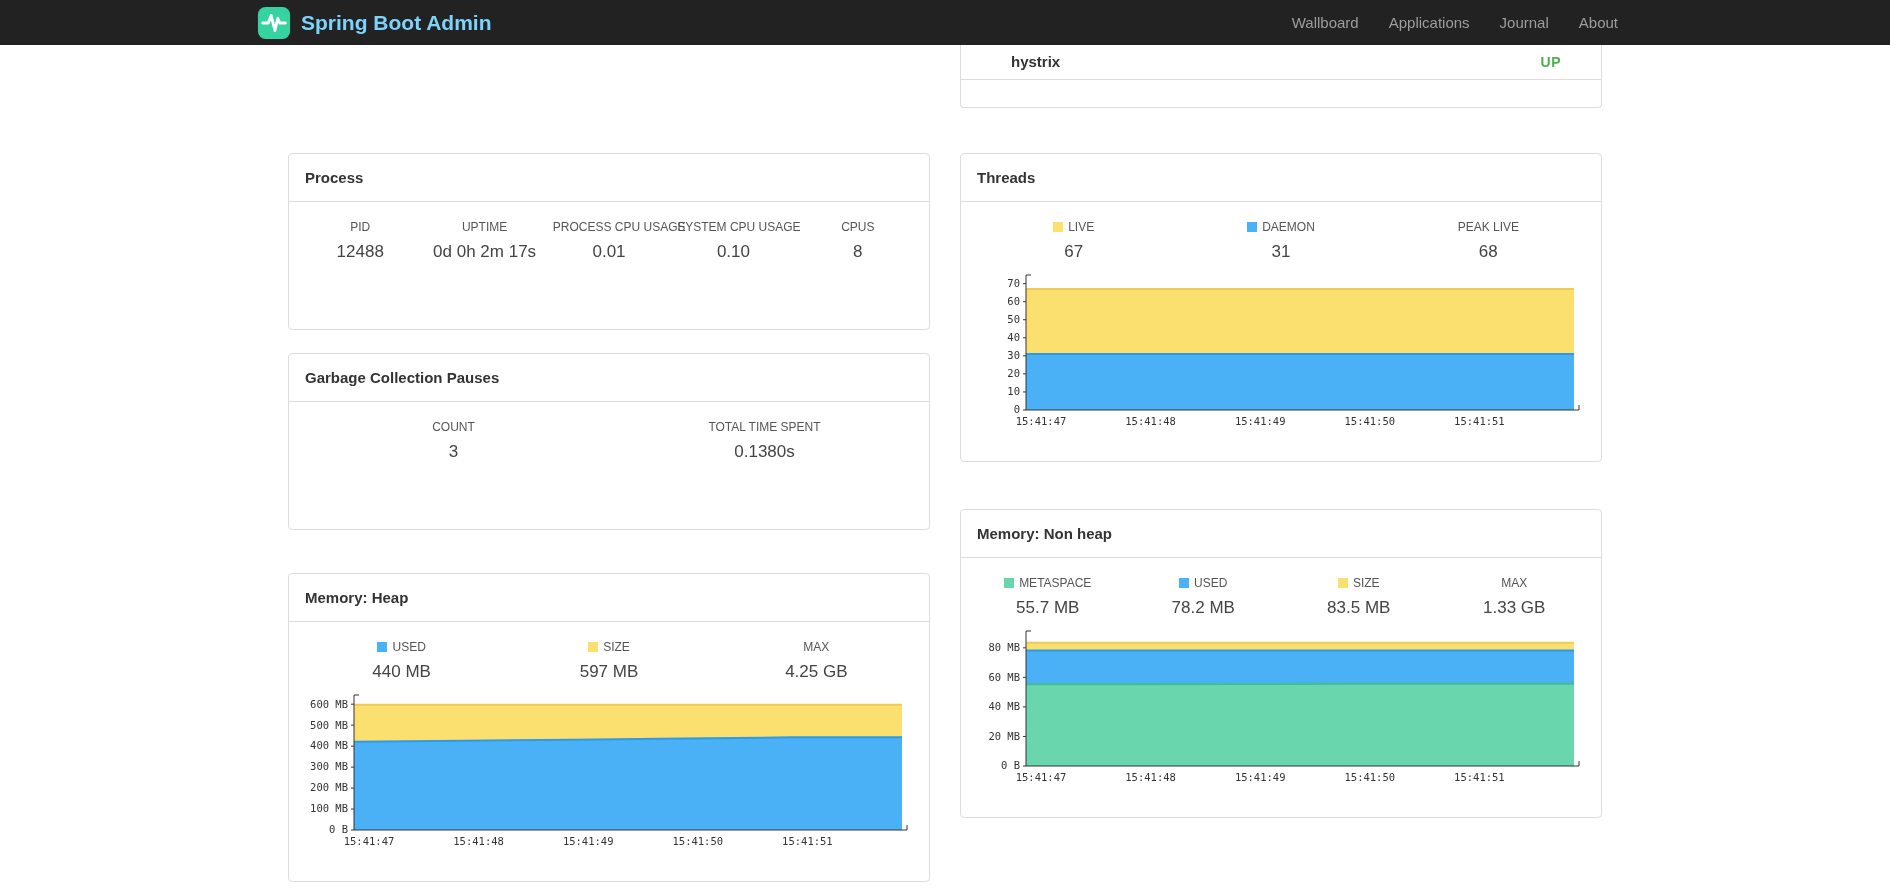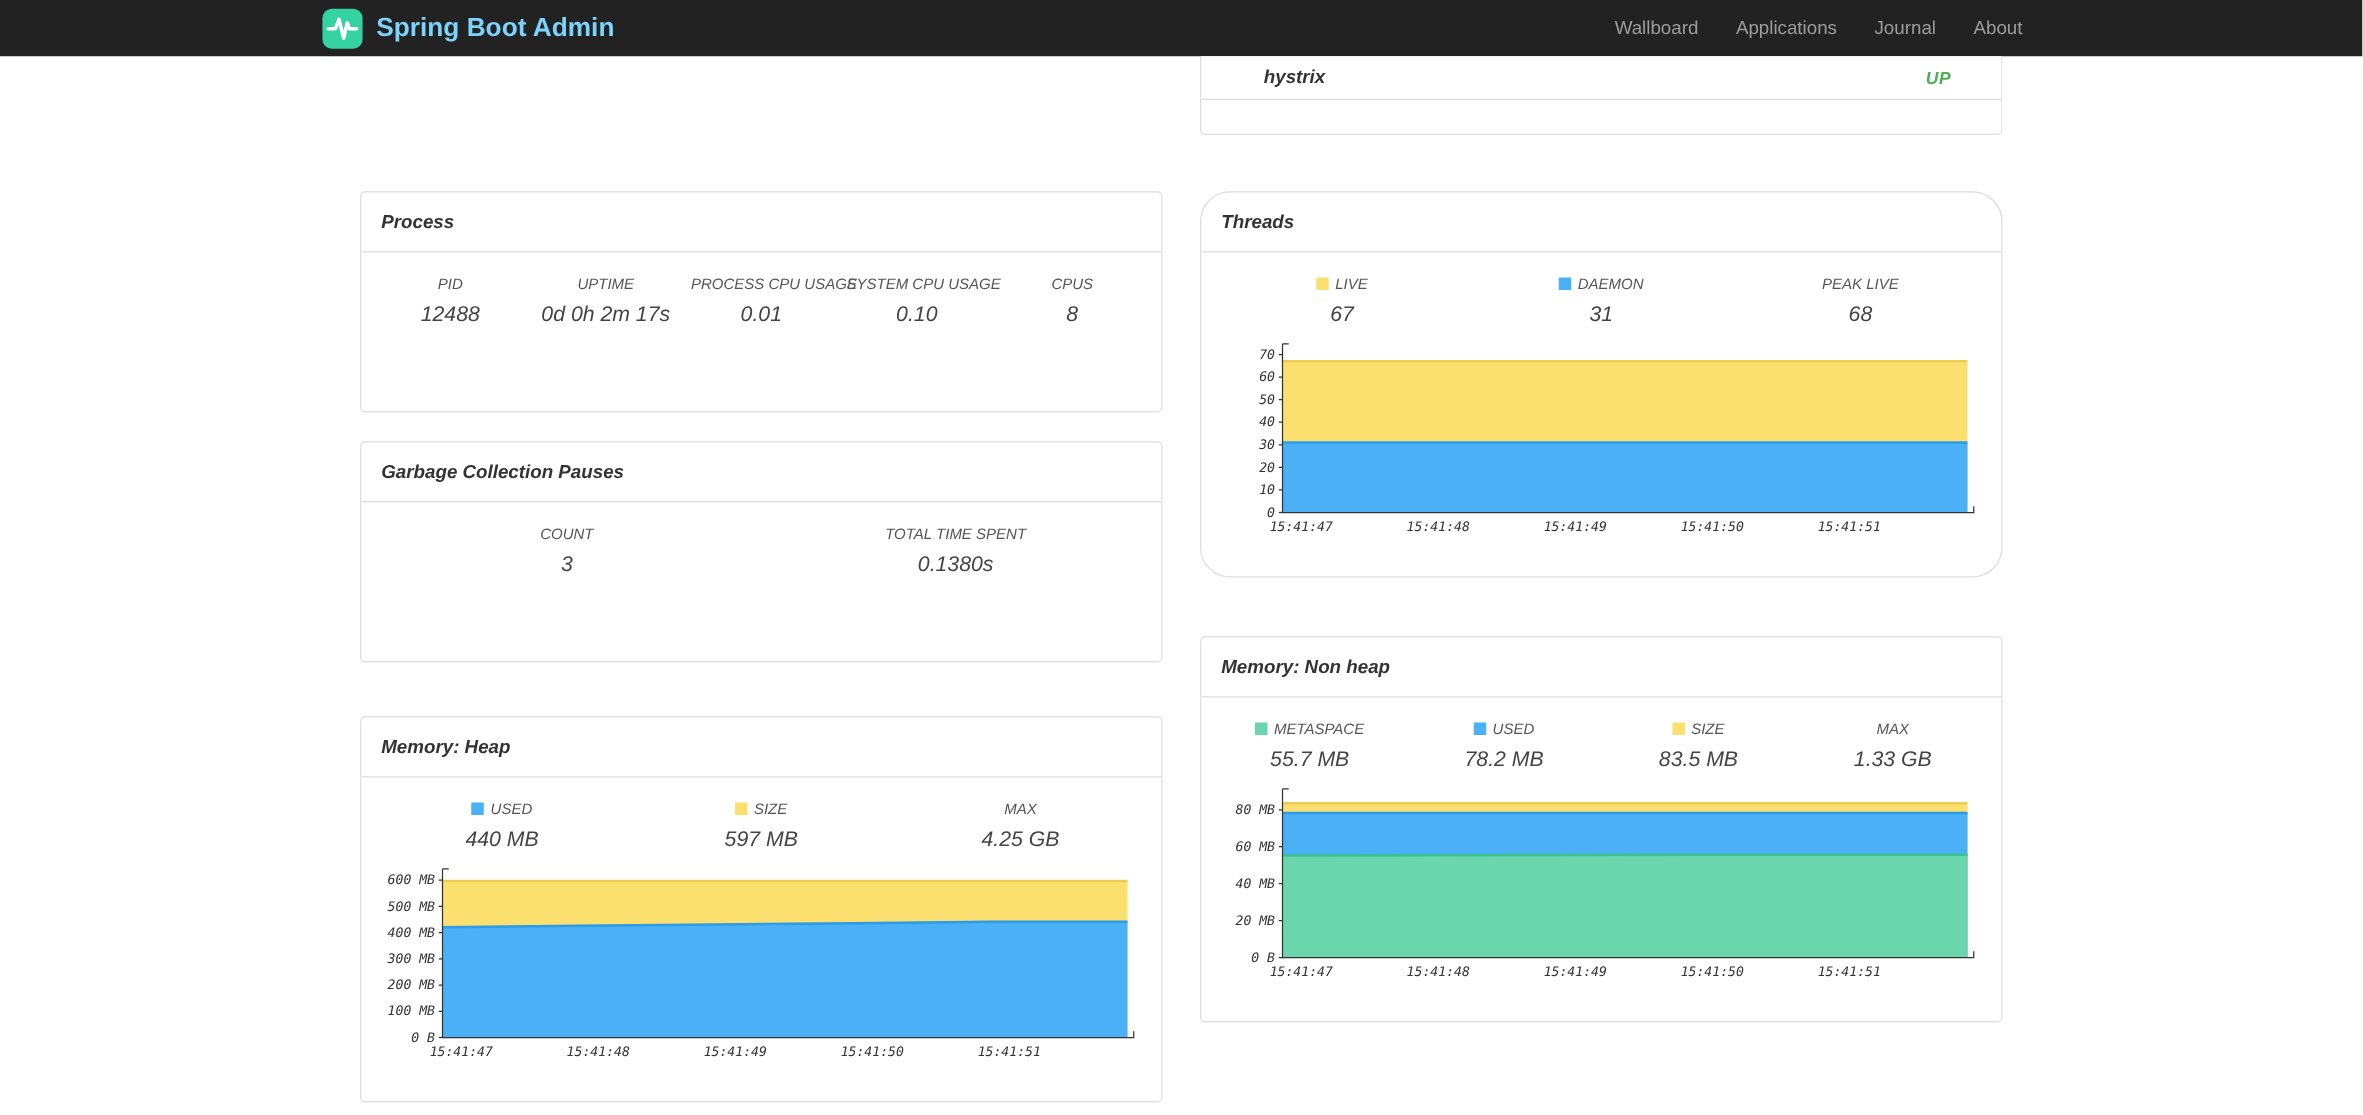--- a/index.html
+++ b/index.html
@@ -52,28 +52,27 @@
     display: flex;
   }
   .col { width: 50%; padding: 0 15px; }
   .spacer { height: 108px; }
   
   .panel {
     background: #fff;
     border: 1px solid #ddd;
     border-radius: 4px;
     overflow: hidden;
-    font-style: italic;
   }
   .panel-sm { height: 177px; }
   .panel-lg { height: 309px; }
   .mb-23 { margin-bottom: 23px; }
   .mb-43 { margin-bottom: 43px; }
   .mb-45 { margin-bottom: 45px; }
-  .mb-47 { margin-bottom: 47px; border-radius: 24px; }
+  .mb-47 { margin-bottom: 47px; }
   .panel-title {
     margin: 0;
     padding: 15px 16px;
     font-size: 15px;
     font-weight: bold;
     color: #333;
     border-bottom: 1px solid #ddd;
   }
   .panel-body { padding: 18px 15px 0; }
   

